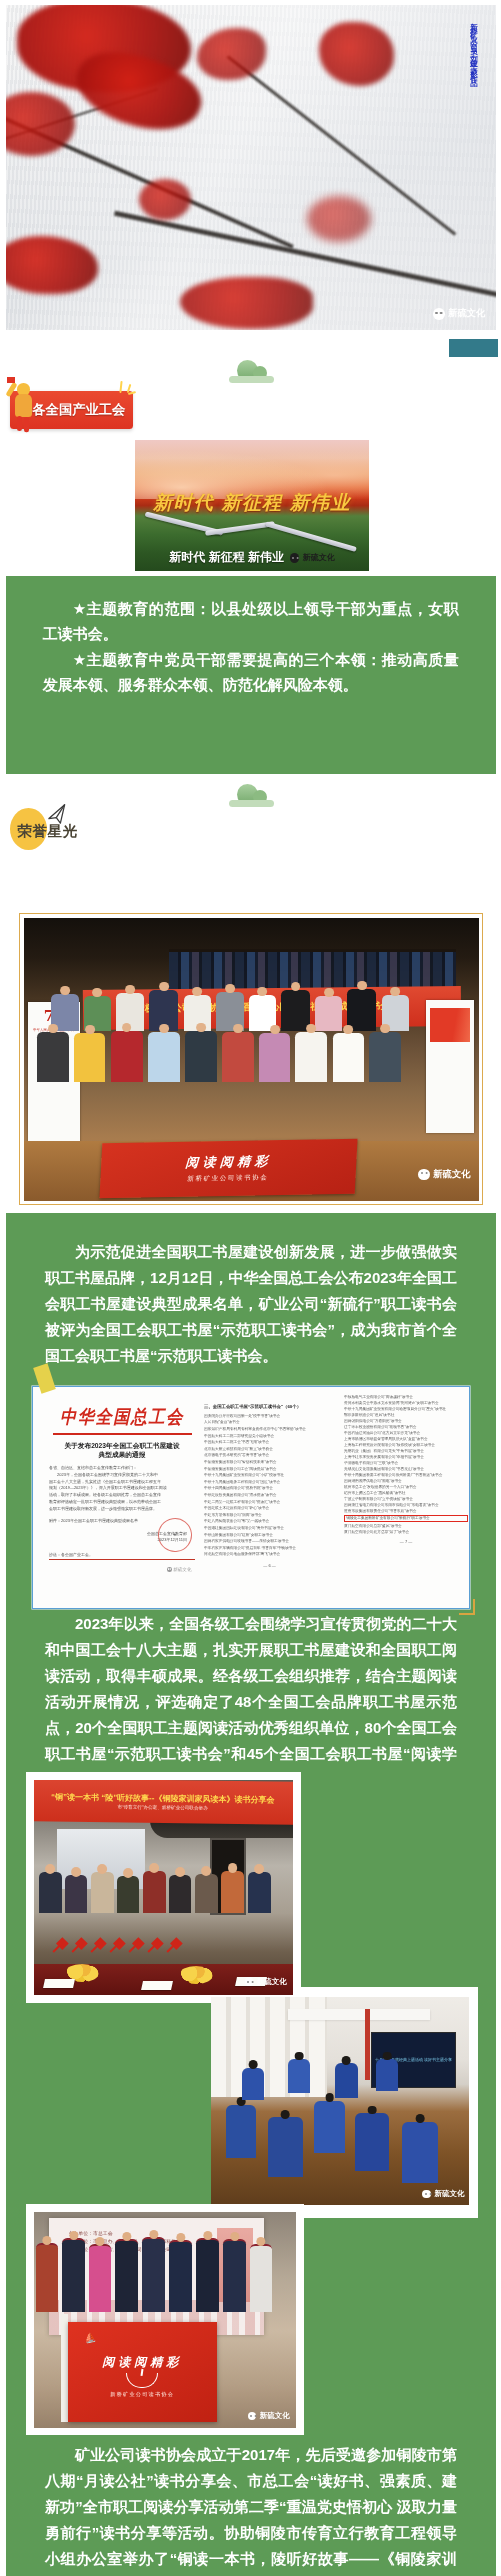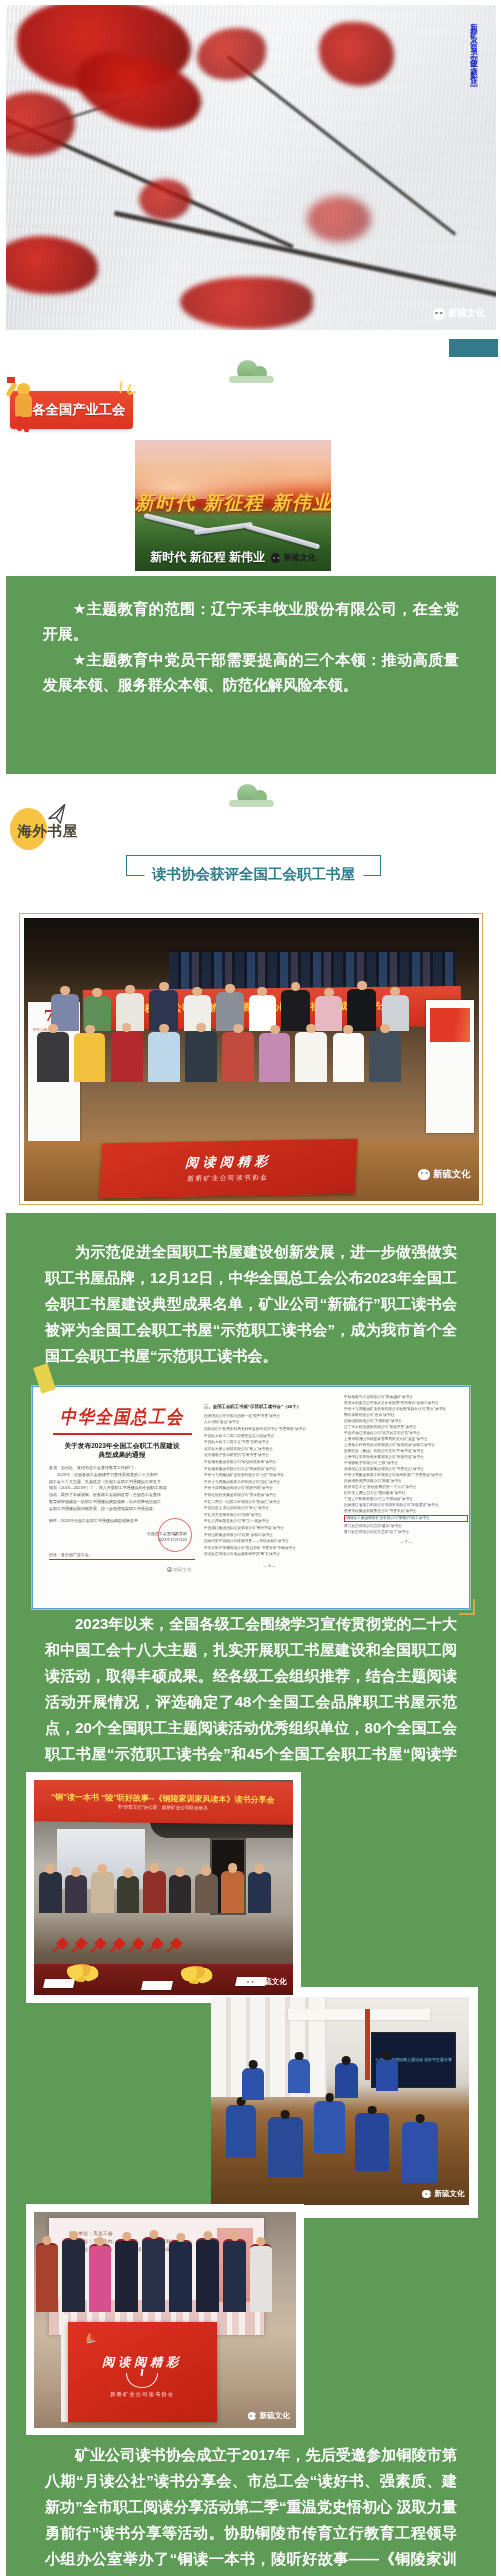--- a/index.html
+++ b/index.html
@@ -44,21 +44,21 @@
   .edu-badge .label{color:#fff;font-size:13.3px;font-weight:bold;text-shadow:0 0.6px 1.2px rgba(0,0,0,.3);}
   .mascot{position:absolute;left:-2.3px;top:-12.7px;width:34px;height:56px;}
   .mascot .head{position:absolute;left:9.3px;top:4.6px;width:12.7px;height:12.7px;border-radius:50%;background:#f6bd3e;}
   .mascot .body{position:absolute;left:7px;top:16px;width:17.4px;height:23px;border-radius:5.8px 5.8px 3.5px 3.5px;background:#f0a73a;}
   .mascot .arm{position:absolute;left:1.2px;top:3.5px;width:4.6px;height:15px;border-radius:2.3px;background:#f6bd3e;transform:rotate(32deg);}
   .mascot .flag{position:absolute;left:-1.2px;top:-1.2px;width:8px;height:5.8px;background:#e03525;}
   .mascot .leg{position:absolute;left:9.3px;top:38px;width:4.6px;height:15px;border-radius:2.3px;background:#e03525;box-shadow:7px 1.2px 0 #e03525;}
   .spark{position:absolute;background:#ffd34d;border-radius:1.2px;}
 
   
-  .hero{left:135px;top:440px;width:196px;height:131px;overflow:hidden;
+  .hero{left:135px;top:440px;width:234px;height:131px;overflow:hidden;
     background:linear-gradient(180deg,#efc9c4 0%,#eec0a8 14%,#e89a63 26%,#e2642f 36%,#cd3a1a 44%,#a92c14 50%,
                #54803c 58%,#3c6c2e 72%,#2d5723 86%,#244a1d 100%);}
   .hero .haze{position:absolute;left:0;top:0;width:100%;height:45%;
     background:radial-gradient(ellipse at 20% 80%,rgba(255,230,200,.8),transparent 55%),
                radial-gradient(ellipse at 85% 60%,rgba(255,210,180,.6),transparent 50%);}
   .hero .wall{position:absolute;height:5.2px;background:linear-gradient(180deg,#e9e9ef,#b9bcc8);border-radius:3.5px;box-shadow:0 1.2px 1.7px rgba(0,0,0,.35);}
   .hero .gold{position:absolute;left:0;top:50px;width:100%;text-align:center;white-space:nowrap;
     font-family:"DejaVu Serif","Liberation Serif",serif;font-style:italic;font-weight:bold;font-size:19px;
     color:#f9c840;text-shadow:0 1.2px 1.7px rgba(120,20,0,.8),0 0 5.8px rgba(255,180,40,.5);letter-spacing:1.2px;}
   .hero .hcap{position:absolute;left:0;bottom:4.6px;width:100%;display:flex;align-items:center;justify-content:center;gap:5.8px;}
@@ -257,42 +257,39 @@
     <div class="hcap">
       <span class="t">新时代 新征程 新伟业</span>
       <span class="wm wm-dark" style="font-size:8px;">
         <span class="wm-ic" style="width:9.3px;height:9.3px;"></span>
         <span>新硫文化</span>
       </span>
     </div>
   </div>
 
   <div class="abs green green1">
-      <div class="gb-line">★主题教育的范围：辽宁禾丰牧业股份有限公司，在全党开展。</div>
+      <div class="gb-line">★主题教育的范围：以县处级以上领导干部为重点，女职工读书会。</div>
       <div class="gb-line">★主题教育中党员干部需要提高的三个本领：推动高质量发展本领、服务群众本领、防范化解风险本领。</div>
     </div>
 
   <div class="abs cloud" style="top:791px;">
       <i class="c1"></i>
       <i class="c2"></i>
       <i class="c3"></i>
     </div>
 
   <div class="abs honor-ellipse"></div>
-  <div class="abs honor-label">海外书屋</div>
+  <div class="abs honor-label">荣誉星光</div>
   <svg class="abs plane" width="23" height="24" viewBox="0 0 40 42">
     <g transform="rotate(-12 20 21)">
       <path d="M4 24 L36 6 L22 36 L17 25 Z" fill="#ffffff" stroke="#3a3a3a" stroke-width="2.2" stroke-linejoin="round"></path>
       <path d="M36 6 L17 25" stroke="#3a3a3a" stroke-width="2.2"></path>
     </g>
   </svg>
 
-  <div class="abs title-box">
-    <div class="title-l1">读书协会获评全国工会职工书屋</div>
-  </div>
 
   <div class="abs gp-frame">
     <div class="gp">
       <div class="shelf"></div>
       <div class="banner">
         <span>新桥矿业公司读书协会“书香悦润心田·我与祖国共成长”读书分享会</span>
       </div>
       <div class="rollup left">
         <div class="r70">70</div>
         <div class="rcap">中华人民共和国成立70周年</div>

